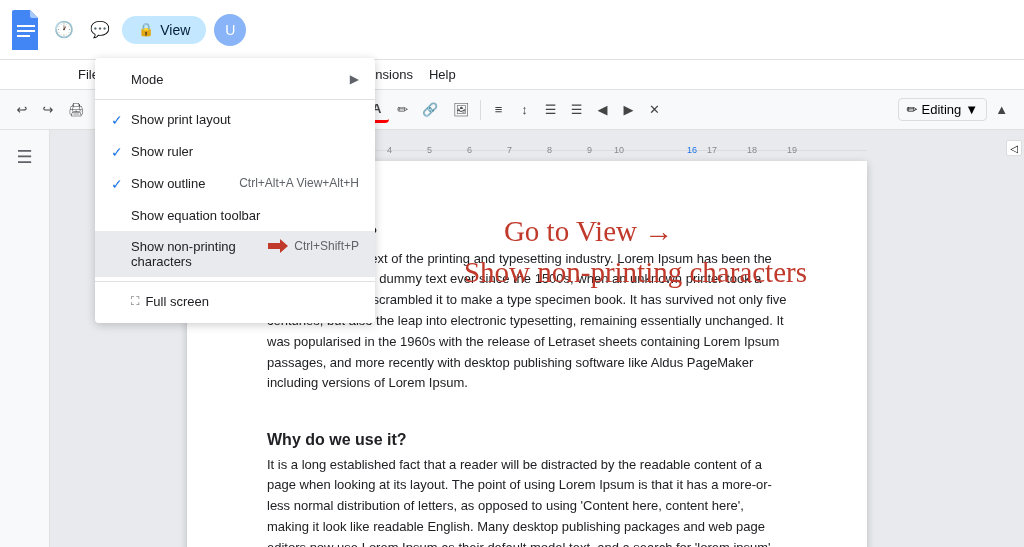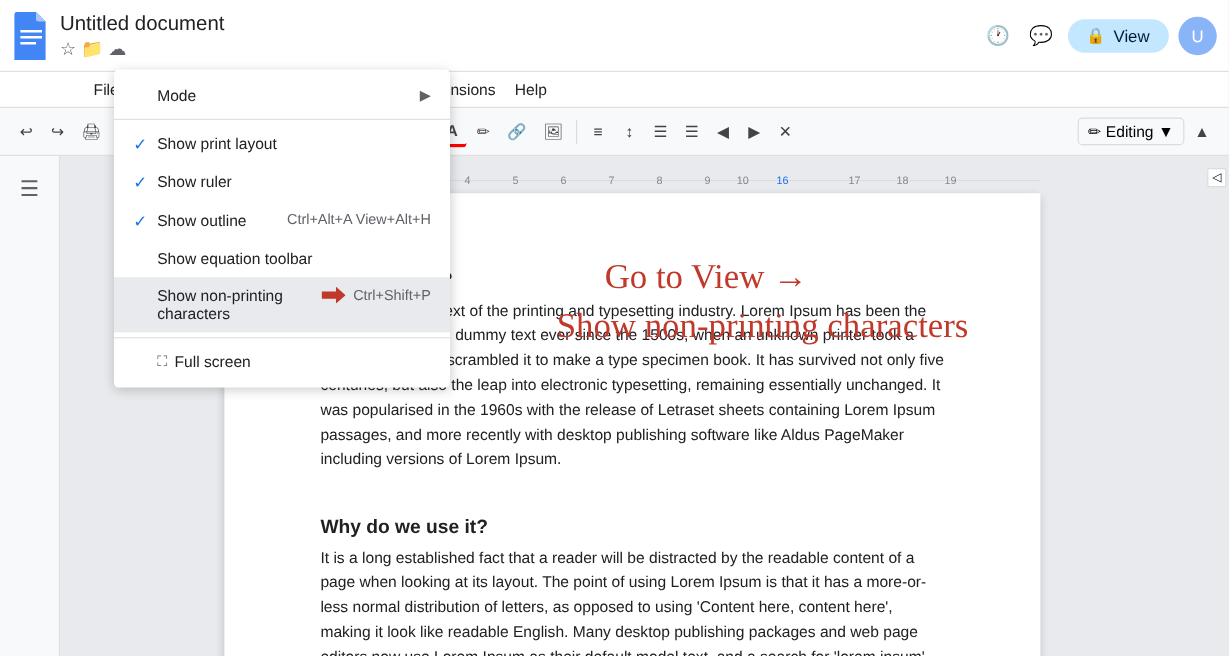--- a/index.html
+++ b/index.html
@@ -190,28 +190,20 @@
 <div id="topbar">
 
   <svg width="32" height="40" viewBox="0 0 32 40" style="margin-right:8px;flex-shrink:0;">
     <path d="M4 0 h16 l8 8 v32 a2 2 0 0 1 -2 2 H4 a2 2 0 0 1 -2 -2 V2 a2 2 0 0 1 2 -2z" fill="#4285f4"></path>
     <path d="M20 0 l8 8 h-6 a2 2 0 0 1 -2 -2 z" fill="#a8c7fa"></path>
     <line x1="7" y1="16" x2="25" y2="16" stroke="white" stroke-width="2"></line>
     <line x1="7" y1="21" x2="25" y2="21" stroke="white" stroke-width="2"></line>
     <line x1="7" y1="26" x2="20" y2="26" stroke="white" stroke-width="2"></line>
   </svg>
 
-  <div id="title-area">
-    <div style="font-size:17px;color:#202124;margin-bottom:2px;">Untitled document</div>
-    <div style="display:flex;gap:4px;align-items:center;">
-      <span style="color:#5f6368;font-size:15px;cursor:pointer;">☆</span>
-      <span style="color:#5f6368;font-size:15px;cursor:pointer;">📁</span>
-      <span style="color:#5f6368;font-size:15px;cursor:pointer;">☁</span>
-    </div>
-  </div>
 
   <div id="topbar-right" style="display:flex;align-items:center;gap:8px;">
     <button class="topbar-icon-btn" title="Version history">🕐</button>
     <button class="topbar-icon-btn" title="Comments">💬</button>
     <button id="share-btn">
       <span style="font-size:13px;">🔒</span>
       <span>View</span>
     </button>
     <div class="avatar">U</div>
   </div>
@@ -276,21 +268,21 @@
       <span style="position:absolute;left:80px;font-size:9px;color:#888;">1</span>
       <span style="position:absolute;left:120px;font-size:9px;color:#888;">2</span>
       <span style="position:absolute;left:160px;font-size:9px;color:#888;">3</span>
       <span style="position:absolute;left:200px;font-size:9px;color:#888;">4</span>
       <span style="position:absolute;left:240px;font-size:9px;color:#888;">5</span>
       <span style="position:absolute;left:280px;font-size:9px;color:#888;">6</span>
       <span style="position:absolute;left:320px;font-size:9px;color:#888;">7</span>
       <span style="position:absolute;left:360px;font-size:9px;color:#888;">8</span>
       <span style="position:absolute;left:400px;font-size:9px;color:#888;">9</span>
       <span style="position:absolute;left:427px;font-size:9px;color:#888;">10</span>
-      <span style="position:absolute;left:460px;font-size:9px;color:#888;color:#1a73e8;">16</span>
+      <span style="position:absolute;left:500px;font-size:9px;color:#888;color:#1a73e8;">16</span>
       <span style="position:absolute;left:520px;font-size:9px;color:#888;">17</span>
       <span style="position:absolute;left:560px;font-size:9px;color:#888;">18</span>
       <span style="position:absolute;left:600px;font-size:9px;color:#888;">19</span>
     </div>
 
     <div id="doc-page">
 
       <div id="annotation">
         <div class="annotation-line">
           <span>Go to View →</span>

